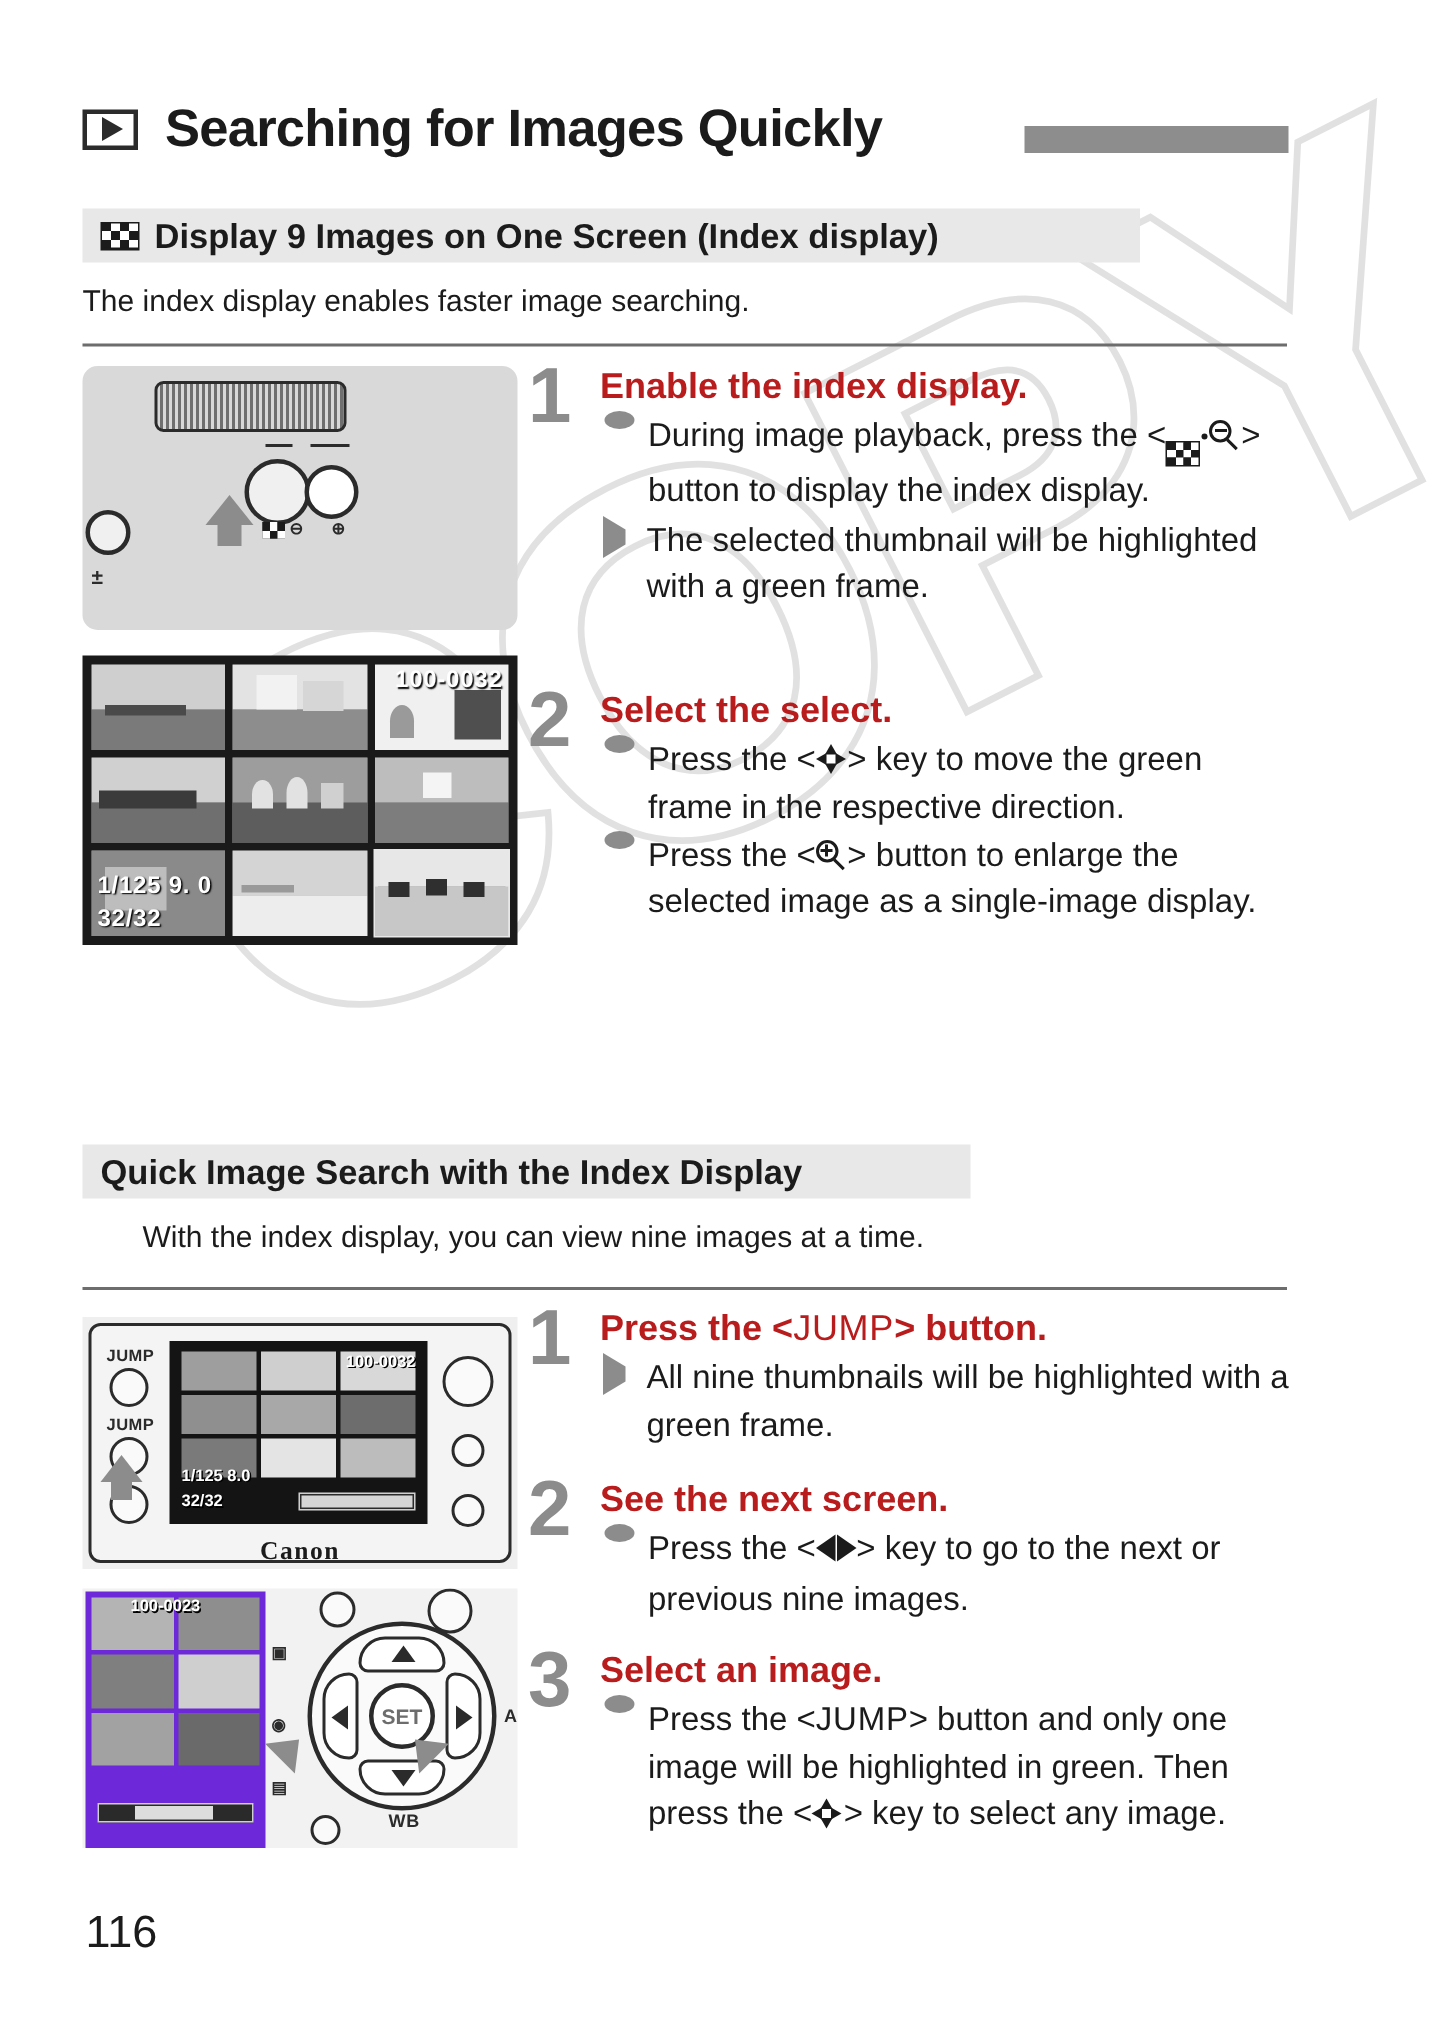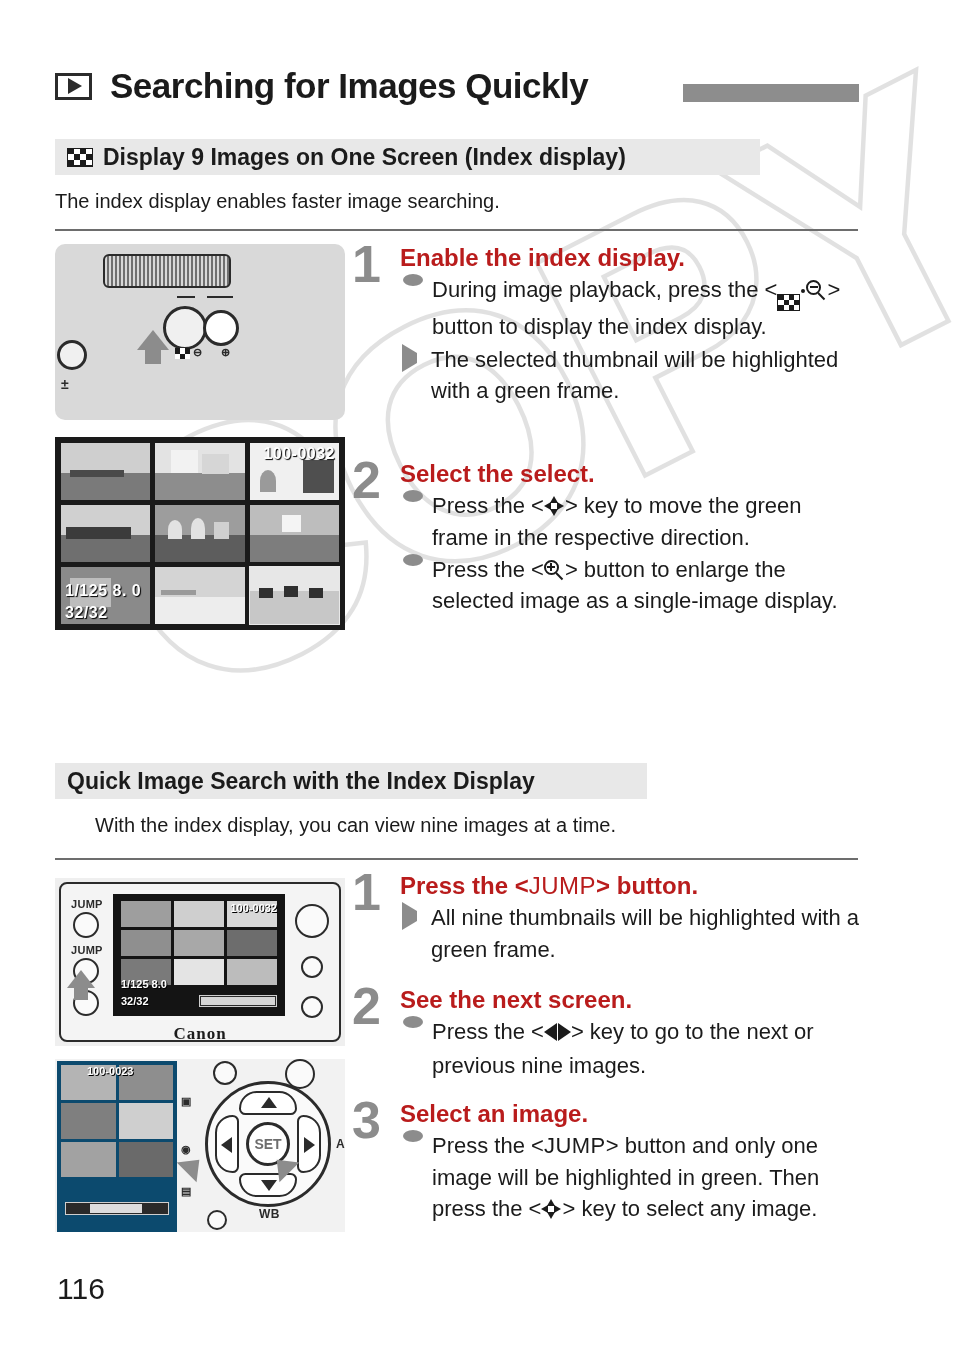--- a/index.html
+++ b/index.html
@@ -214,21 +214,21 @@
   .cb-brand { position: absolute; left: 0; right: 0; bottom: 2px; text-align: center;
     font-family: "Liberation Serif", serif; font-weight: bold; font-size: 17px; color: #1b1b1b; letter-spacing: 1px; }
   .arrow-up {
     position: absolute; width: 0; height: 0;
     border-left: 16px solid transparent; border-right: 16px solid transparent;
     border-bottom: 20px solid #8c8c8c;
   }
   .arrow-stem { position: absolute; width: 16px; height: 14px; background: #8c8c8c; }
 
   
-  .mc-screen { position: absolute; left: 2px; top: 2px; width: 120px; height: 180px; background: #0c4a6e; }
+  .mc-screen { position: absolute; left: 2px; top: 2px; width: 120px; height: 180px; background: #6d28d9; }
   .mc-screen .mg {
     position: absolute; left: 4px; top: 4px; width: 112px; height: 112px;
     display: grid; grid-template-columns: repeat(2,1fr); grid-template-rows: repeat(3,1fr); gap: 3px;
   }
   .mc-screen .mg div { background: #9a9a9a; }
   .mc-scroll { position: absolute; left: 8px; bottom: 26px; width: 104px; height: 13px; border: 1px solid #cfcfcf; background: #2a2a2a; }
   .mc-scroll .fill { position: absolute; left: 24px; top: 1px; width: 52px; height: 9px; background: #ddd; }
   .mc-osd { position: absolute; color: #fff; font-size: 11px; font-weight: bold; text-shadow: 1px 1px 0 #000; }
   .mc-pad { position: absolute; left: 150px; top: 22px; width: 126px; height: 126px; }
   .mc-ring { position: absolute; left: 0; top: 0; width: 126px; height: 126px;
@@ -370,21 +370,21 @@
           </div>
         <div class="thumb sel">
             <div class="sky" style="background:#e7e7e7;height:42%;"></div>
             <div class="gnd" style="background:#c7c7c7;height:58%;"></div>
             <div class="obj" style="left:10%;top:36%;width:16%;height:18%;background:#2f2f2f;"></div>
             <div class="obj" style="left:38%;top:34%;width:16%;height:18%;background:#2f2f2f;"></div>
             <div class="obj" style="left:66%;top:36%;width:16%;height:18%;background:#2f2f2f;"></div>
           </div>
       </div>
       <div class="osd osd-file">100-0032</div>
-      <div class="osd osd-exp">1/125   8. 0</div>
+      <div class="osd osd-exp">1/125   9. 0</div>
       <div class="osd osd-cnt">32/32</div>
     </div>
 
     <div class="step" style="top:244px;">
       <div class="step-num">1</div>
       <div class="step-body">
         <div class="step-head">Enable the index display.</div>
         <div class="blist">
           <div class="bitem">
             <span class="mk dot"></span>

